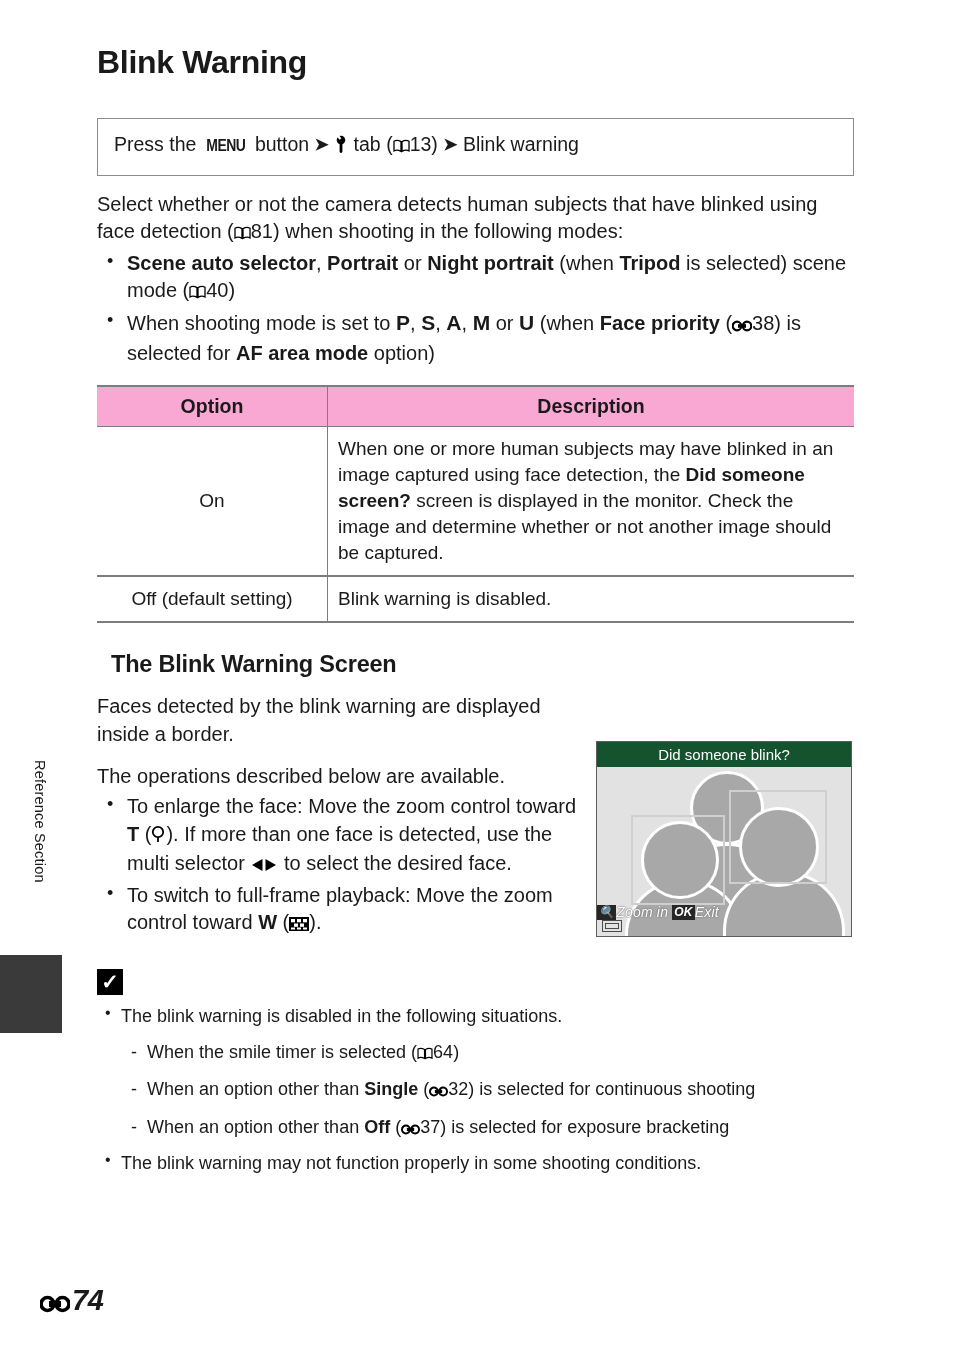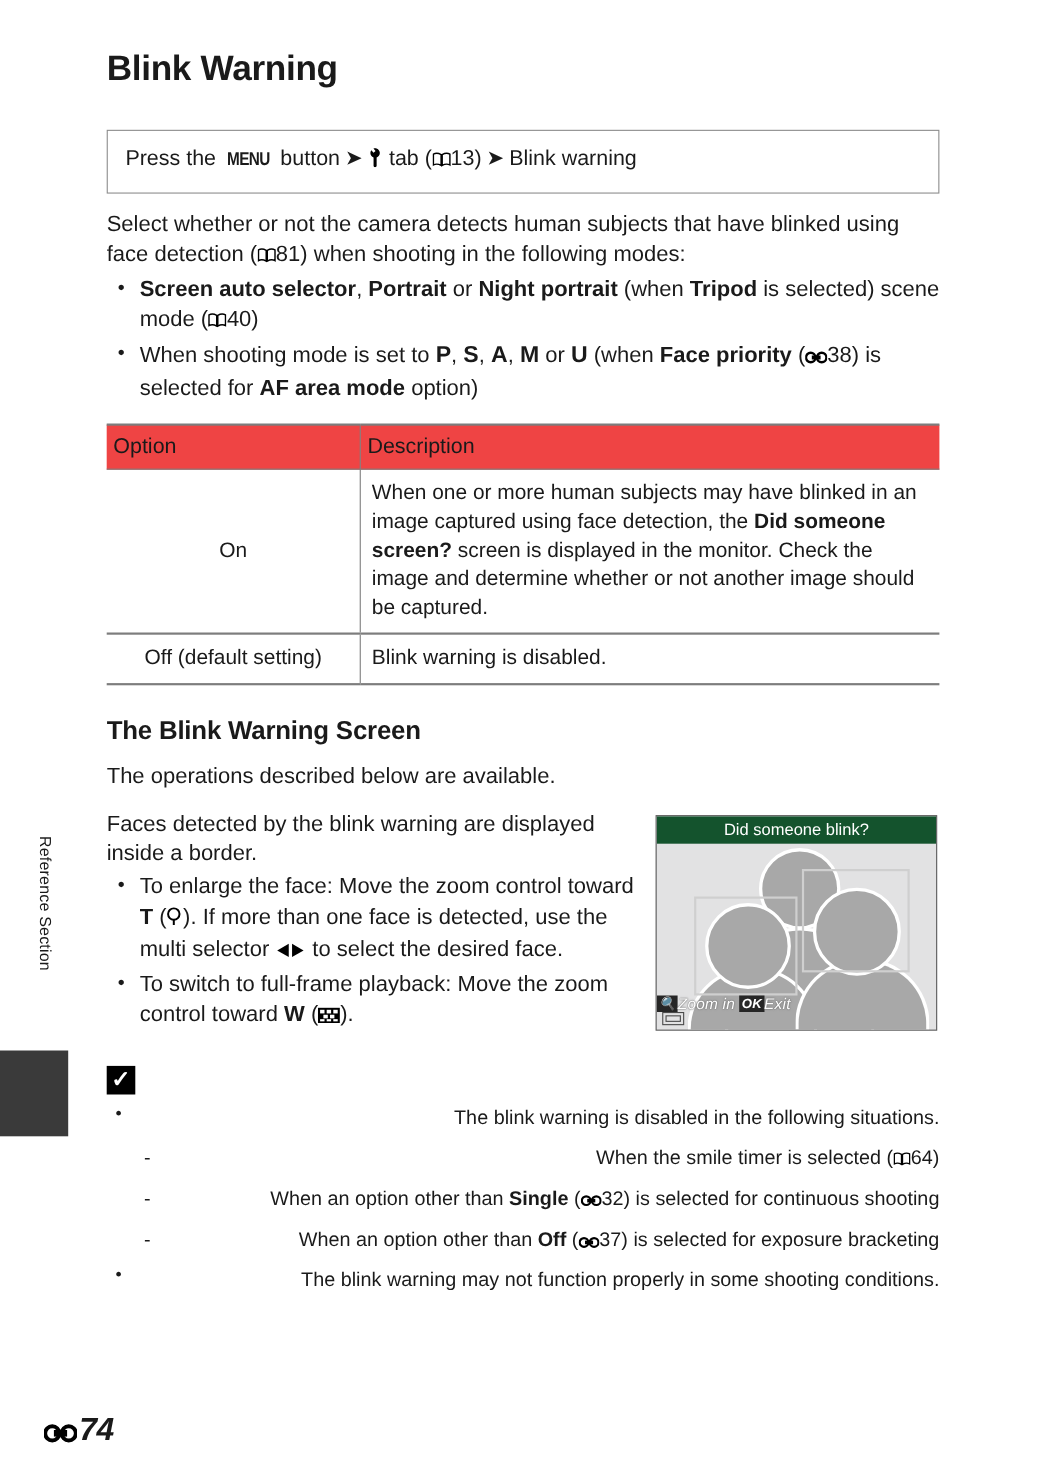--- a/index.html
+++ b/index.html
@@ -94,47 +94,47 @@
   b, strong { font-weight: bold; }
 
   
   table.opt {
     width: 100%;
     border-collapse: collapse;
     margin-top: 18px;
     font-size: 19px;
   }
   table.opt th {
-    background: #ef4444;
-    font-weight: normal;
+    background: #f9a8d4;
+    font-weight: bold;
     border-top: 2.5px solid #7d7d7d;
     border-bottom: 1.5px solid #7d7d7d;
     padding: 8px 6px;
-    text-align: left;
+    text-align: center;
     font-size: 19.5px;
   }
   table.opt th.c1 { width: 210px; border-right: 1.5px solid #7d7d7d; }
   table.opt td {
     border-bottom: 2px solid #7d7d7d;
     padding: 9px 10px;
     vertical-align: middle;
     line-height: 1.37;
   }
   table.opt td.c1 {
     width: 210px;
     text-align: center;
     border-right: 1.5px solid #7d7d7d;
   }
   table.opt tr.last td { border-bottom: 2.5px solid #7d7d7d; }
 
   
   h2.sub {
     font-size: 23.5px;
     font-weight: bold;
-    margin: 28px 0 0 0;
+    margin: 28px 0 0 14px;
     letter-spacing: -0.2px;
   }
 
   
   .cols { position: relative; }
   .col-left { width: 480px; }
   .camera-wrap {
     position: absolute;
     right: 0;
     top: 48px;
@@ -245,21 +245,20 @@
   }
   .note-title {
     font-size: 20.5px;
     font-weight: bold;
   }
   ul.notes {
     list-style: none;
     margin: 8px 0 0 0;
     padding: 0;
     font-size: 18px;
-    text-align: right;
   }
   ul.notes > li {
     position: relative;
     padding-left: 24px;
     line-height: 1.42;
     margin-top: 9px;
   }
   ul.notes > li::before {
     content: "\2022";
     position: absolute;
@@ -348,21 +347,21 @@
 
     <p class="body">
       <span>Select whether or not the camera detects human subjects that have blinked</span>
       <span>using face detection (</span><span class="ico"><svg width="17" height="14" viewBox="0 0 17 14">
             <path d="M1 2.2C2.6 1.3 5.2 1 8 2.6v9.8C5.2 10.8 2.6 11.1 1 12V2.2zM16 2.2C14.4 1.3 11.8 1 9 2.6v9.8c2.8-1.6 5.4-1.3 7-.4V2.2z" fill="none" stroke="#000" stroke-width="1.3"></path>
           </svg></span><span>81</span><span>) when shooting in the following modes:</span>
     </p>
 
     <ul class="bullets">
       <li>
-        <b>Screen auto selector</b><span>, </span><b>Portrait</b><span> or </span><b>Night portrait</b><span> (when </span><b>Tripod</b><span> is selected) scene mode (</span><span class="ico"><svg width="17" height="14" viewBox="0 0 17 14">
+        <b>Scene auto selector</b><span>, </span><b>Portrait</b><span> or </span><b>Night portrait</b><span> (when </span><b>Tripod</b><span> is selected) scene mode (</span><span class="ico"><svg width="17" height="14" viewBox="0 0 17 14">
               <path d="M1 2.2C2.6 1.3 5.2 1 8 2.6v9.8C5.2 10.8 2.6 11.1 1 12V2.2zM16 2.2C14.4 1.3 11.8 1 9 2.6v9.8c2.8-1.6 5.4-1.3 7-.4V2.2z" fill="none" stroke="#000" stroke-width="1.3"></path>
             </svg></span><span>40</span><span>)</span>
       </li>
       <li>
         <span>When shooting mode is set to </span><span class="mode-letter">P</span>, <span class="mode-letter">S</span>, <span class="mode-letter">A</span>, <span class="mode-letter">M</span><span> or </span><span class="mode-letter">U</span><span> (when </span><b>Face priority</b><span> (</span><span class="ico"><svg width="20" height="12" viewBox="0 0 20 12">
               <circle cx="5" cy="6" r="4.3" fill="none" stroke="#000" stroke-width="2.2"></circle>
               <circle cx="15" cy="6" r="4.3" fill="none" stroke="#000" stroke-width="2.2"></circle>
               <rect x="6" y="4.2" width="8" height="3.6" fill="#000"></rect>
             </svg></span><span>38</span><span>) is selected for </span><b>AF area mode</b><span> option)</span>
       </li>
@@ -417,22 +416,22 @@
             <div class="cam-hints">
               <span class="glyph-box">🔍</span><span class="txt">Zoom in</span>
               <span class="glyph-box">OK</span><span class="txt">Exit</span>
             </div>
             <div class="batt"></div>
           </div>
         </div>
       </div>
 
       <div class="col-left">
+        <p class="body">Faces detected by the blink warning are displayed inside a border.</p>
         <p class="body">The operations described below are available.</p>
-        <p class="body">Faces detected by the blink warning are displayed inside a border.</p>
         <ul class="bullets">
           <li>
             <span>To enlarge the face: Move the zoom control toward </span><span class="kbd-t">T</span>
             (<span class="ico"><svg width="15" height="18" viewBox="0 0 15 18">
                   <circle cx="7" cy="7" r="5.2" fill="none" stroke="#000" stroke-width="1.8"></circle>
                   <path d="M7 12.2 L7 17" stroke="#000" stroke-width="1.8"></path>
                 </svg></span>)<span>. If more than one face is detected, use the multi selector </span><span class="ico"><svg width="28" height="14" viewBox="0 0 28 14">
                   <path d="M12.5 1 L12.5 13 L2 7 Z" fill="#000"></path>
                   <path d="M15.5 1 L15.5 13 L26 7 Z" fill="#000"></path>
                 </svg></span><span> to select the desired face.</span>

